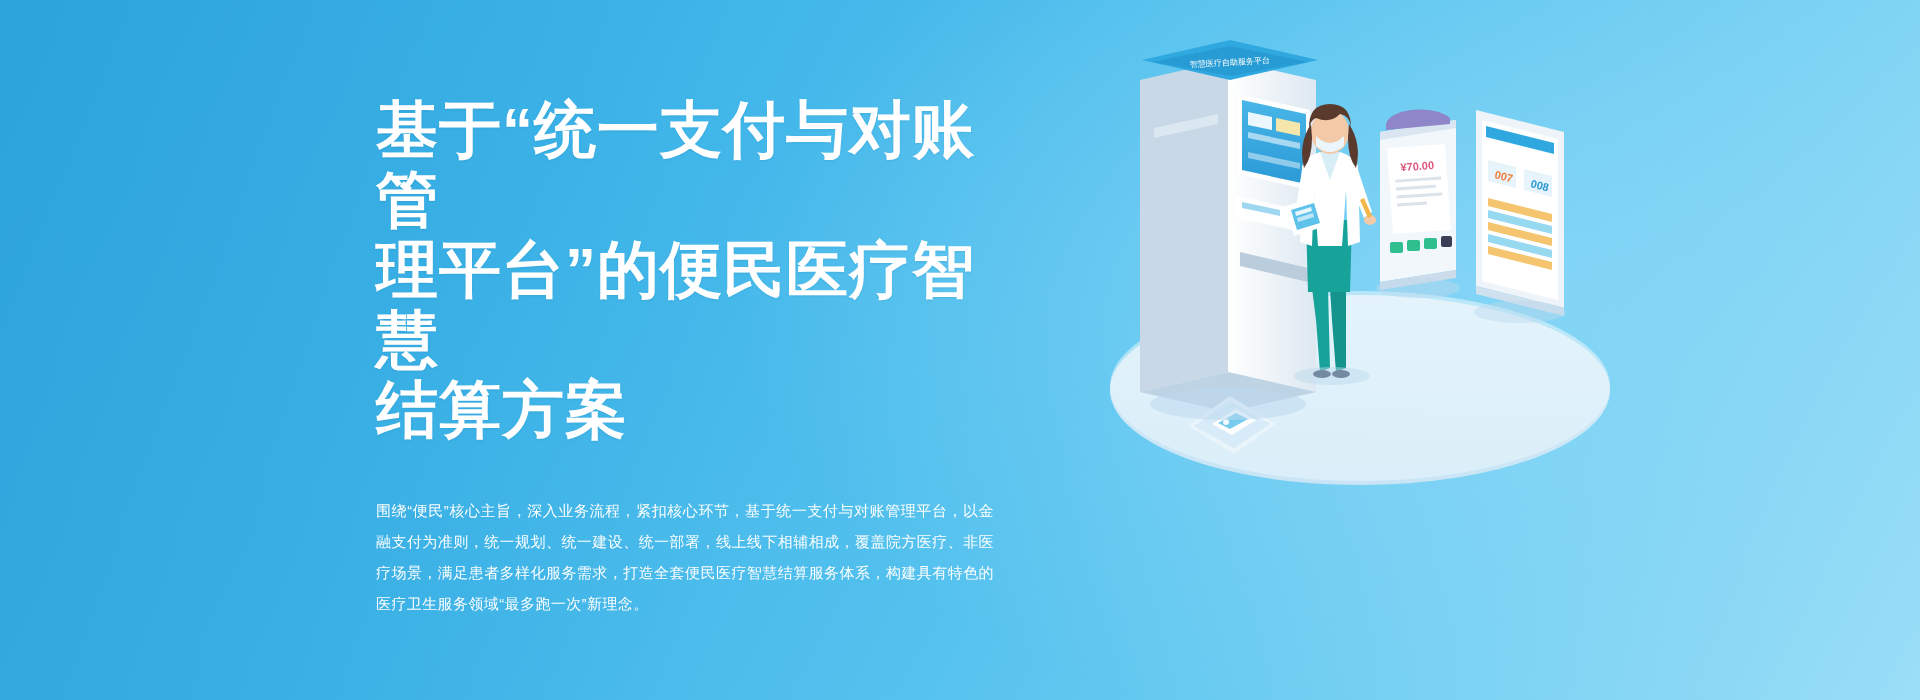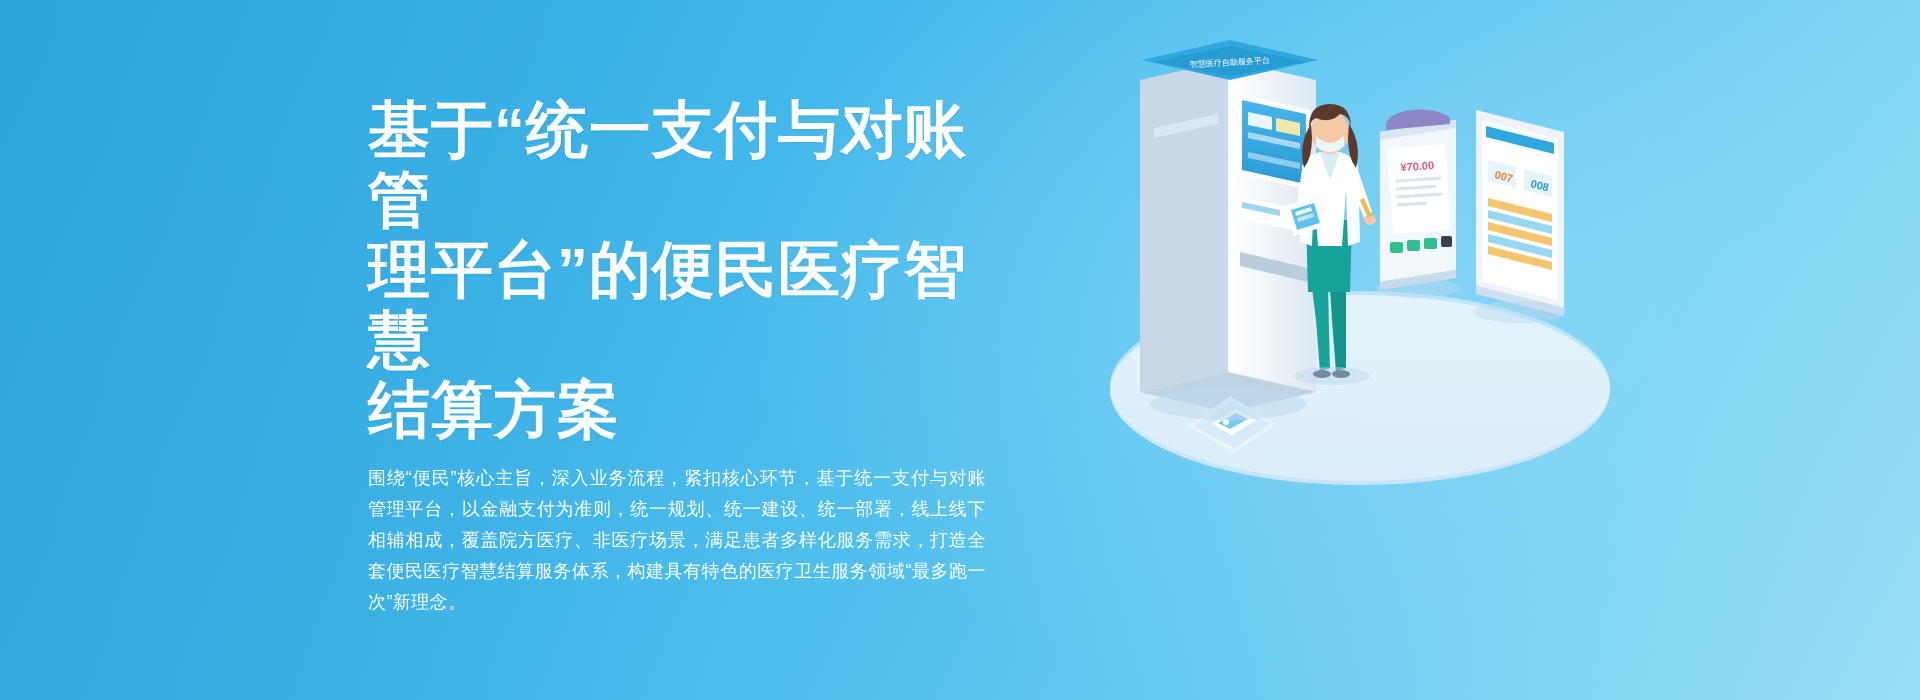--- a/index.html
+++ b/index.html
@@ -15,34 +15,34 @@
       linear-gradient(118deg, #2ea7e0 0%, #3cb3e8 28%, #55c2ee 56%, #7ad2f3 80%, #9bdef7 100%);
     overflow:hidden;
   }
   #banner::after{
     content:""; position:absolute; left:0; top:0; width:100%; height:100%;
     background:linear-gradient(90deg, rgba(40,150,205,.22) 0%, rgba(40,150,205,0) 38%);
     pointer-events:none;
   }
 
   
-  .text-block { position:absolute; left:368px; top:95px; width:640px; z-index:5; }
+  .text-block { position:absolute; left:376px; top:95px; width:640px; z-index:5; }
   .headline {
     color:#ffffff;
     font-size:62px;
     line-height:70px;
     font-weight:bold;
     letter-spacing:1px;
     white-space:pre-wrap;
     text-shadow:0 1px 2px rgba(30,120,170,.18);
   }
   .subcopy {
-    margin-top:18px;
+    margin-top:50px;
     color:#ffffff;
-    font-size:18px;
+    font-size:15px;
     line-height:31px;
     letter-spacing:.4px;
     text-align:justify;
     width:618px;
     opacity:.98;
   }
 
   
   #art { position:absolute; left:1080px; top:20px; width:560px; height:560px; z-index:4; }
   #art svg { display:block; }

